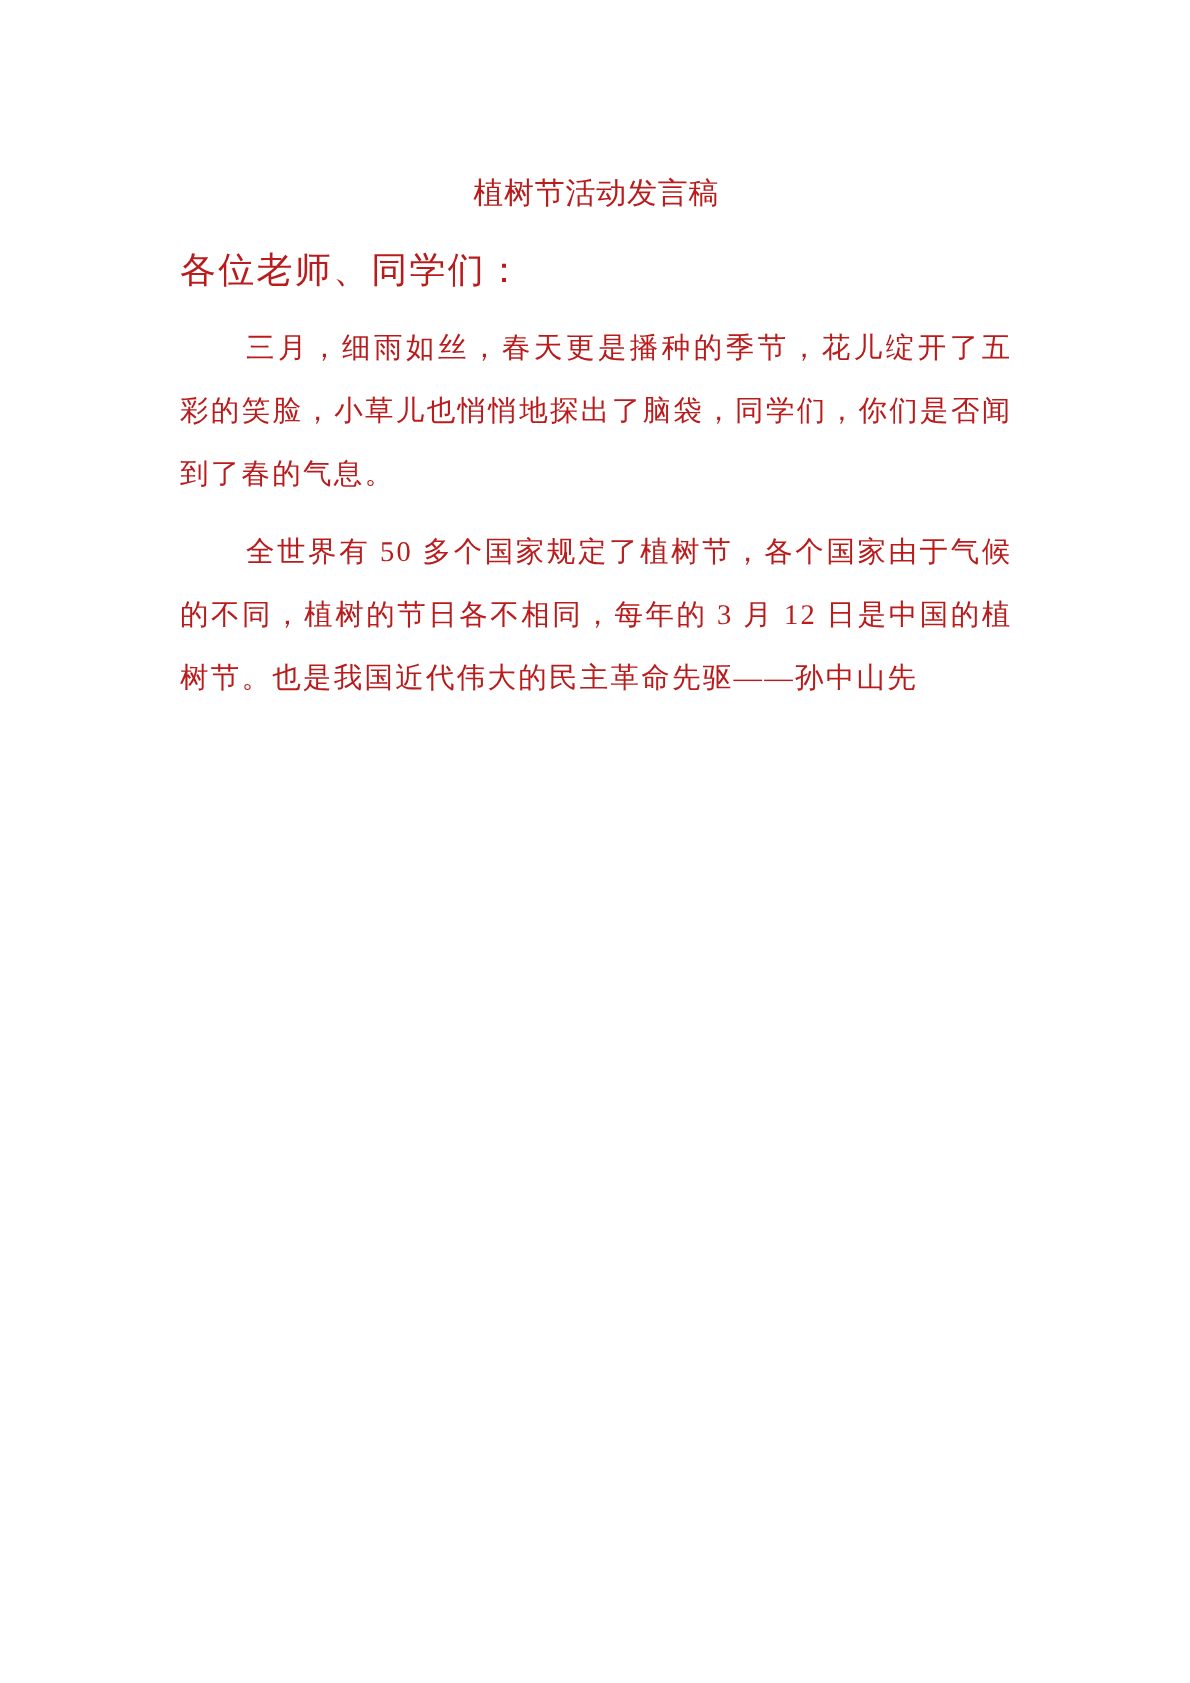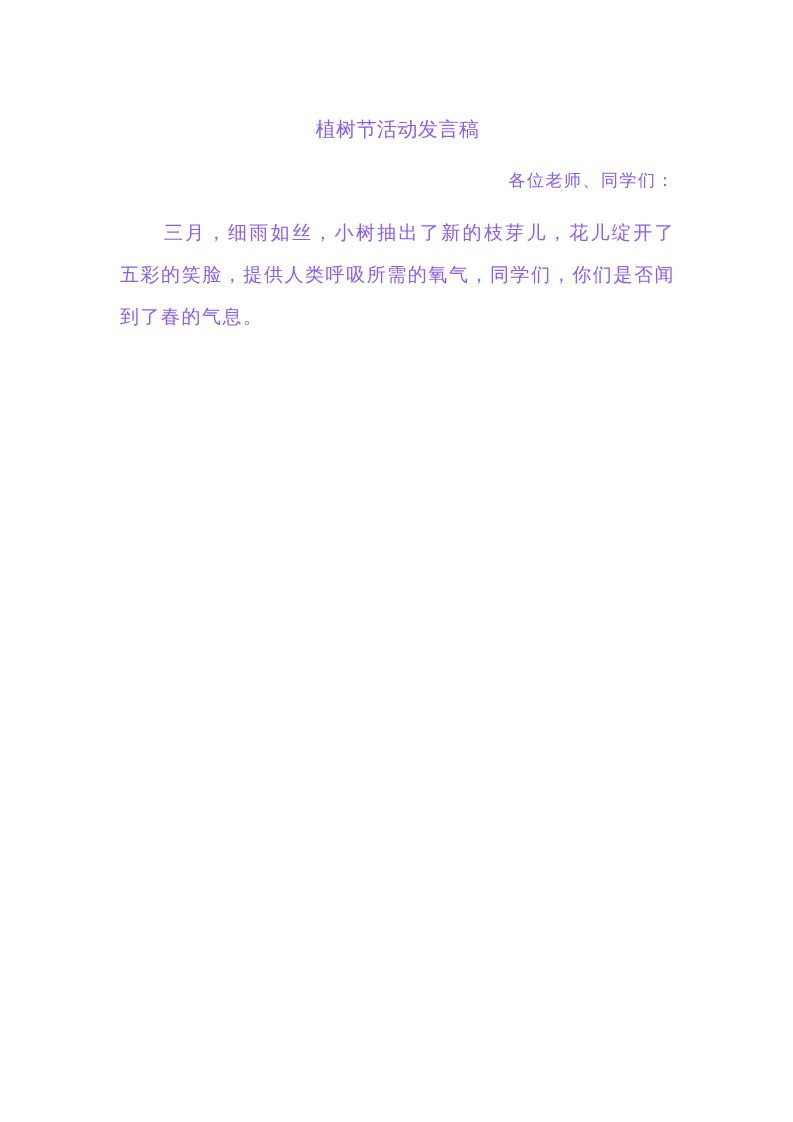--- a/index.html
+++ b/index.html
@@ -13,55 +13,56 @@
     height: 1122px;
     background: #ffffff;
     overflow: hidden;
     font-family: "Liberation Serif", "DejaVu Serif", serif;
   }
   .content {
     position: absolute;
     left: 120px;
     top: 108px;
     width: 555px;
-    color: #8b5cf6;
+    color: #b91c1c;
   }
   .doc-title {
     font-size: 20px;
     font-weight: normal;
     line-height: 42px;
     text-align: center;
     letter-spacing: 0.5px;
     margin: 0 0 10px 0;
   }
   .greeting {
-    font-size: 17px;
+    font-size: 24px;
     line-height: 42px;
     letter-spacing: 1.5px;
     margin: 10px 0;
-    text-align: right;
+    text-align: left;
   }
   .paragraphs p {
     font-size: 19px;
     line-height: 42px;
     letter-spacing: 1.5px;
     margin: 10px 0;
     text-align: justify;
     text-indent: 44px;
     word-break: break-all;
   }
 </style>
 </head>
 <body>
 
 <div class="page">
   <div class="content">
     <h1 class="doc-title">植树节活动发言稿</h1>
     <div class="greeting">各位老师、同学们：</div>
     <div class="paragraphs">
 
-        <p>三月，细雨如丝，小树抽出了新的枝芽儿，花儿绽开了五彩的笑脸，提供人类呼吸所需的氧气，同学们，你们是否闻到了春的气息。</p>
+        <p>三月，细雨如丝，春天更是播种的季节，花儿绽开了五彩的笑脸，小草儿也悄悄地探出了脑袋，同学们，你们是否闻到了春的气息。</p>
 
 
 
+        <p>全世界有 50 多个国家规定了植树节，各个国家由于气候的不同，植树的节日各不相同，每年的 3 月 12 日是中国的植树节。也是我国近代伟大的民主革命先驱——孙中山先</p>
       </div>
   </div>
 </div>
 
 </body></html>

